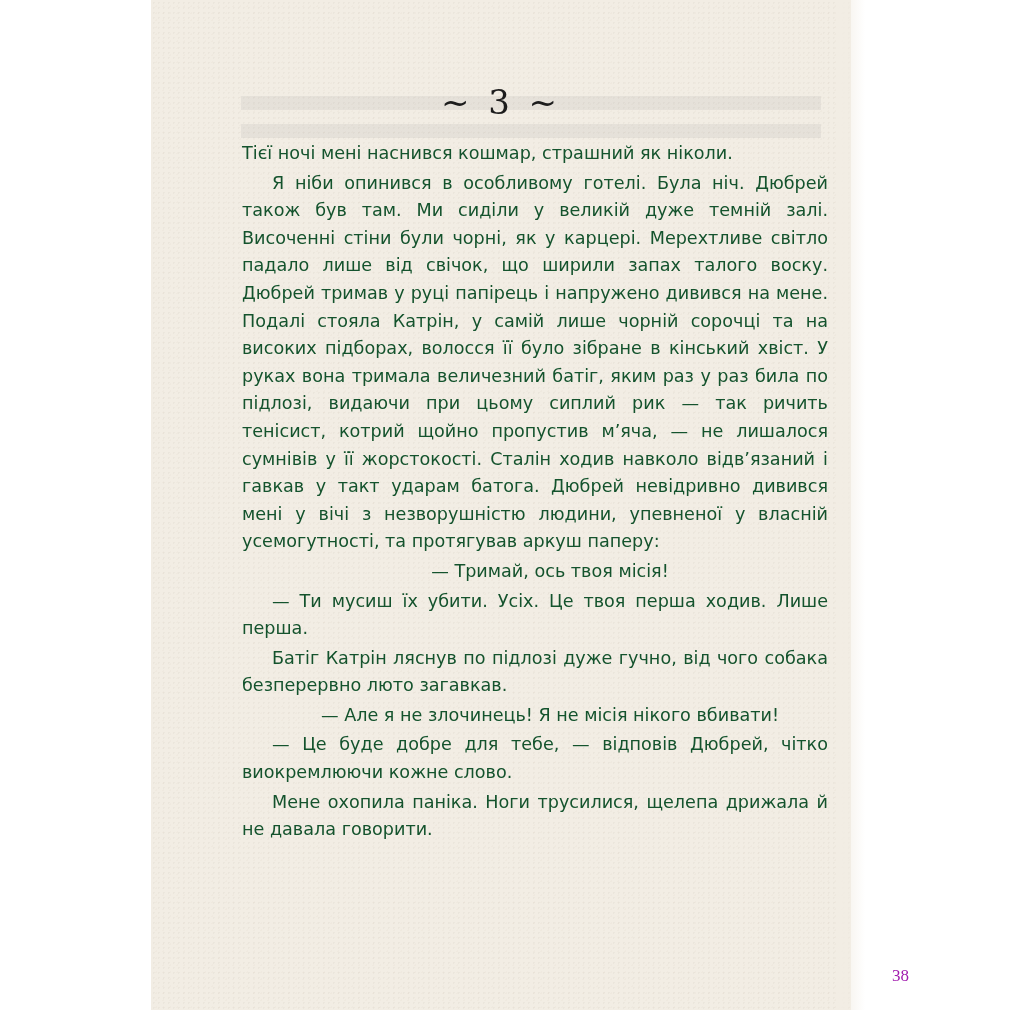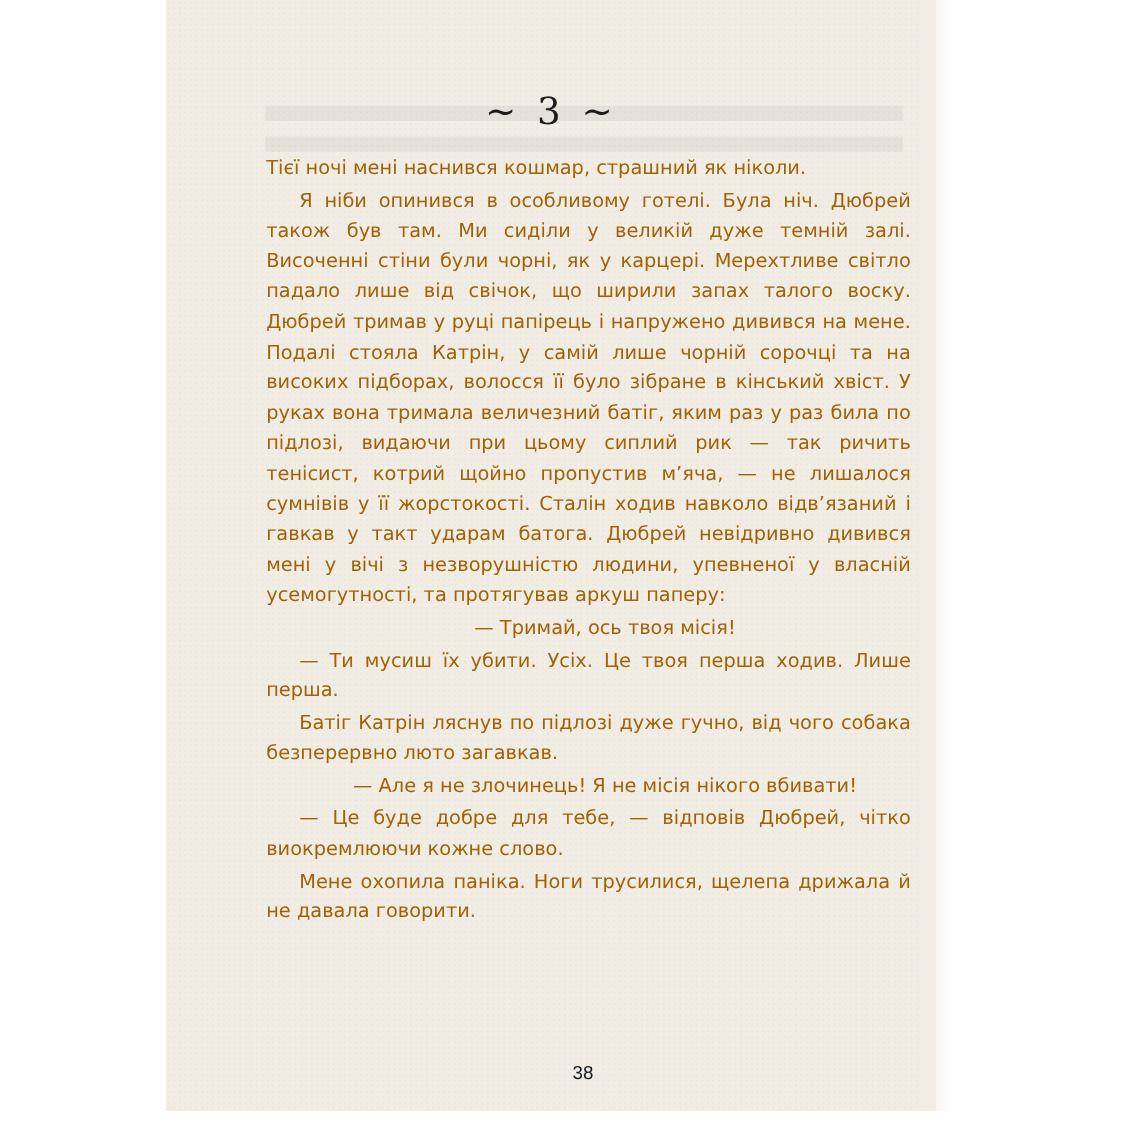--- a/index.html
+++ b/index.html
@@ -61,43 +61,43 @@
       letter-spacing: 4px;
     }
     .text-body {
       position: absolute;
       left: 242px;
       top: 140px;
       width: 586px;
       font-family: "DejaVu Sans", sans-serif;
       font-size: 17.6px;
       line-height: 27.6px;
-      color: #a16207;
+      color: #14532d;
       text-align: justify;
       hyphens: manual;
     }
     .text-body p {
       margin: 0 0 2px 0;
       text-indent: 30px;
     }
     .text-body p.first {
       text-indent: 0;
     }
     .text-body p.dialogue {
       text-align: center;
     }
     .page-number {
       position: absolute;
       left: 151px;
       width: 758px;
       top: 966px;
-      text-align: center;
-      font-family: Liberation Sans, sans-serif;
+      text-align: right;
+      font-family: Liberation Serif, serif;
       font-size: 17px;
-      color: #0f172a;
+      color: #a21caf;
     }
   </style>
 </head>
 <body>
 
 <div class="scan">
   <div class="page">
     <div class="bleed"></div>
   </div>
 

